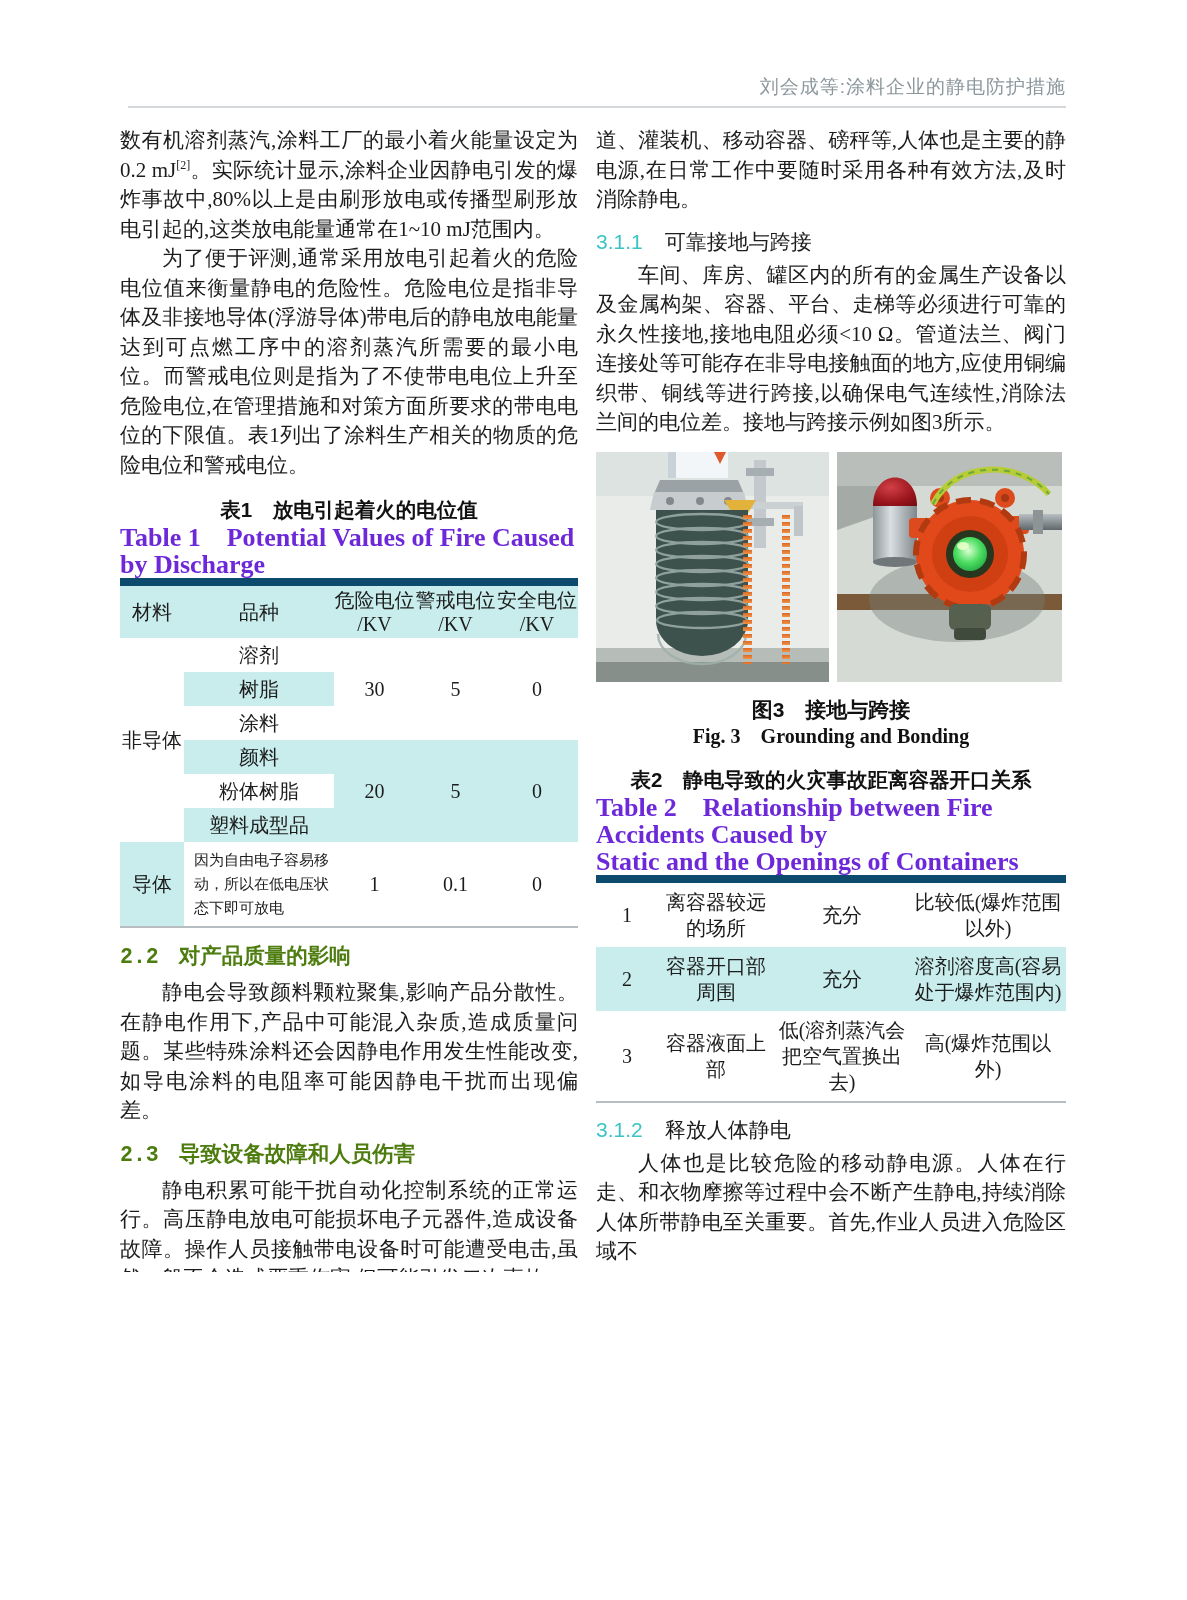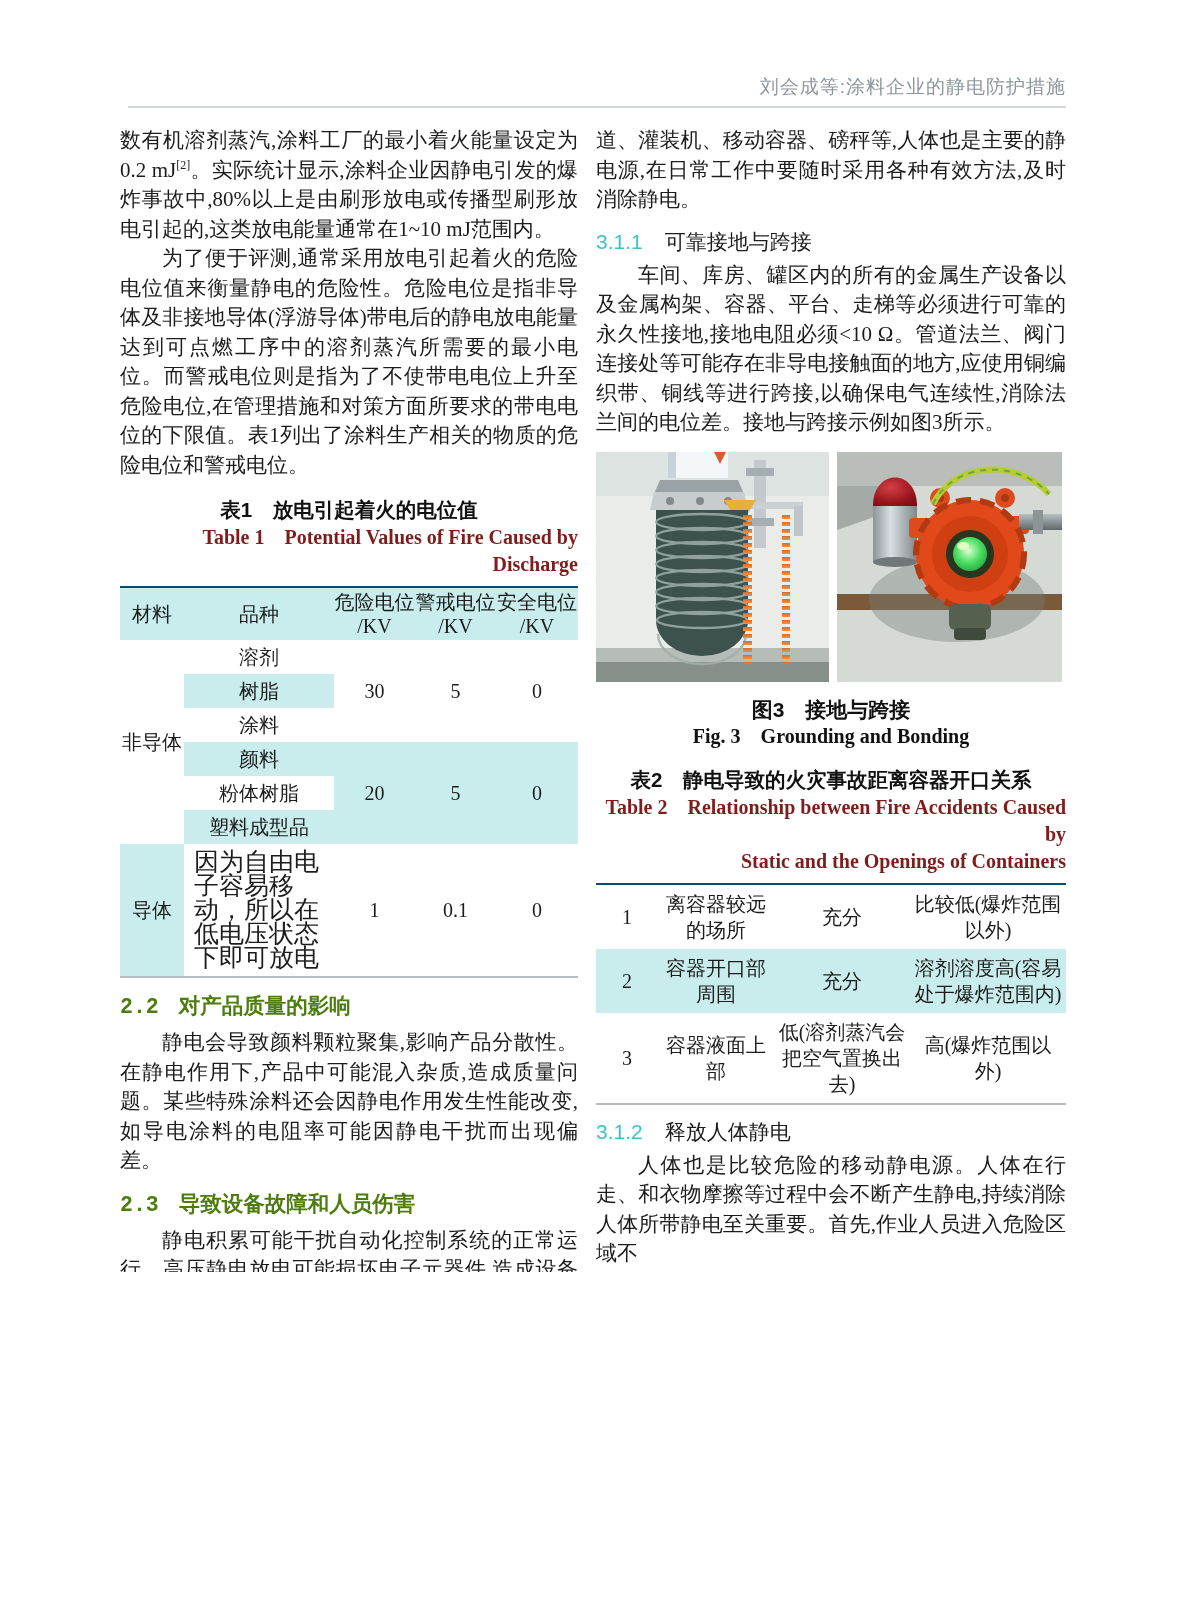--- a/index.html
+++ b/index.html
@@ -26,29 +26,29 @@
   .h-main{margin:26px 0 12px;font-family:"Liberation Sans","DejaVu Sans",sans-serif;
     font-size:36px;font-weight:bold;color:#3cc3c6;line-height:40px;}
   .h-main .num{margin-right:28px;}
   .h-third{margin:12px 0 4px;font-size:21px;font-weight:normal;color:#1c1c1c;line-height:30px;}
   .h-third .num{font-family:"Liberation Sans","DejaVu Sans",sans-serif;color:#3cc3c6;margin-right:22px;}
 
   
   .tablock{margin:16px 0 12px;}
   .t-title-zh{text-align:center;font-family:"Liberation Sans","DejaVu Sans",sans-serif;
     font-weight:bold;font-size:20.5px;line-height:28px;color:#111;}
-  .t-title-en{text-align:right;font-weight:bold;font-size:20px;line-height:27px;color:#7f1d1d;}
-  table.jt{width:100%;border-collapse:collapse;margin-top:8px;
-    border-top:2px solid #0c4a6e;border-bottom:2px solid #b7bdc0;
+  .t-title-en{text-align:left;font-weight:bold;font-size:26px;line-height:27px;color:#6d28d9;}
+  table.jt{width:100%;border-collapse:collapse;
+    border-top:8px solid #0c4a6e;border-bottom:2px solid #b7bdc0;
     font-size:20px;color:#1c1c1c;}
   table.jt td{text-align:center;vertical-align:middle;padding:4px 2px;line-height:26px;}
   td.band{background:#c9eded;}
   table.t1 td.vrow{height:30px;padding:2px;}
   table.t1 td.hcell{height:24px;padding:2px 0;line-height:24px;}
-  table.t1 .note{font-size:25px;line-height:24px;text-align:left;padding:6px 4px 6px 10px;}
+  table.t1 .note{font-size:15px;line-height:24px;text-align:left;padding:6px 4px 6px 10px;}
   table.t2 td{padding:6px 2px;}
 
   
   .figure{margin:14px 0 14px;}
   .photos{display:flex;gap:8px;}
   .photo{display:block;}
   .cap-zh{margin-top:14px;text-align:center;font-family:"Liberation Sans","DejaVu Sans",sans-serif;
     font-weight:bold;font-size:21px;line-height:27px;color:#111;}
   .cap-en{text-align:center;font-weight:bold;font-size:20px;line-height:27px;color:#111;}
 

